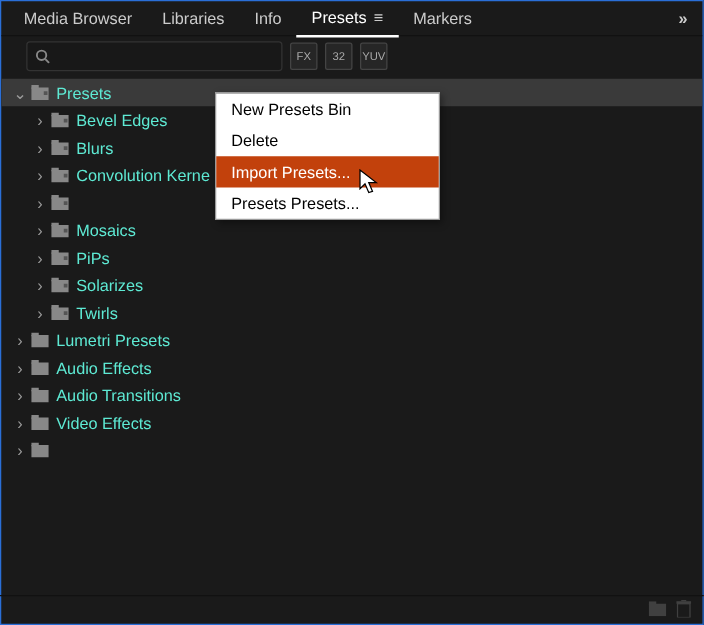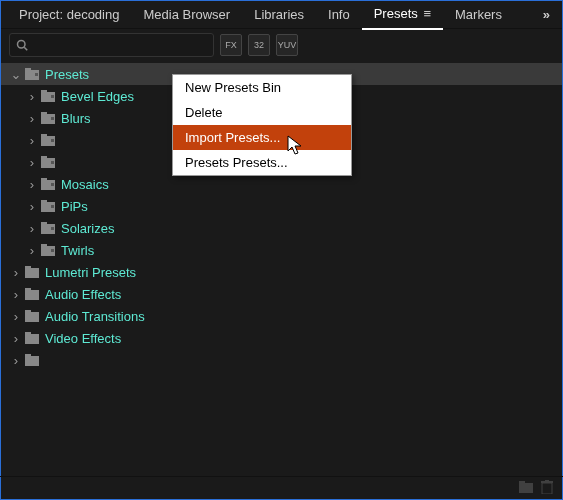--- a/index.html
+++ b/index.html
@@ -3,21 +3,21 @@
 <meta charset="utf-8">
 <style>
 * { margin: 0; padding: 0; box-sizing: border-box; font-family: -apple-system, "Segoe UI", Arial, sans-serif; }
 body { background: #1a1a1a; width: 563px; height: 500px; overflow: hidden; color: #ccc; font-size: 13px; border: 1px solid #2a6fd8; }
 .tabs { display: flex; align-items: center; height: 28px; border-bottom: 1px solid #111; padding: 0 6px; gap: 0; }
 .tab { padding: 0 12px; color: #ccc; line-height: 28px; cursor: pointer; white-space: nowrap; }
 .tab.active { color: #fff; border-bottom: 2px solid #fff; }
 .tab-menu-icon { margin-left: 2px; color: #ccc; }
 .tabs-spacer { flex: 1; }
 .tabs-more { padding: 0 6px; font-weight: bold; }
-.search-row { display: flex; align-items: center; height: 32px; padding: 4px 8px; gap: 6px; }
+.search-row { display: flex; align-items: center; height: 32px; padding: 4px 20px; gap: 6px; }
 .search-box { flex: 0 0 205px; display: flex; align-items: center; background: #181818; border: 1px solid #333; border-radius: 3px; height: 24px; padding: 0 6px; }
 .search-box svg { flex-shrink: 0; }
 .search-input { background: transparent; border: none; outline: none; color: #ccc; flex: 1; margin-left: 4px; font-size: 12px; }
 .icon-box { width: 22px; height: 22px; border: 1px solid #444; border-radius: 2px; display: flex; align-items: center; justify-content: center; font-size: 9px; color: #aaa; cursor: pointer; background: #262626; }
 .tree { padding: 2px 0; }
 .tree-row { display: flex; align-items: center; height: 22px; cursor: pointer; }
 .tree-row.selected { background: #3a3a3a; }
 .indent { display: inline-block; }
 .arrow { width: 14px; display: inline-flex; justify-content: center; color: #999; }
 .folder-icon { width: 18px; display: inline-flex; justify-content: center; margin-right: 4px; }
@@ -29,21 +29,20 @@
 .context-item.disabled { color: #000000; }
 .context-item.highlight { background: #c2410c; color: #fff; }
 .cursor { position: absolute; left: 287px; top: 135px; z-index: 200; pointer-events: none; }
 .footer { position: absolute; bottom: 0; left: 0; right: 0; height: 24px; border-top: 1px solid #111; display: flex; align-items: center; justify-content: flex-end; padding: 0 10px; gap: 8px; }
 .footer-icon { opacity: 0.35; }
 </style>
 </head>
 <body>
 
 <div class="tabs">
-  <div class="tab">Project: decoding</div>
   <div class="tab">Media Browser</div>
   <div class="tab">Libraries</div>
   <div class="tab">Info</div>
   <div class="tab active">
     <span>Presets</span>
     <span class="tab-menu-icon">≡</span>
   </div>
   <div class="tab">Markers</div>
   <div class="tabs-spacer"></div>
   <div class="tabs-more">»</div>
@@ -103,20 +102,21 @@
   <div class="tree-row">
     <span class="indent" style="width:24px"></span>
       <span class="arrow">›</span>
     <span class="preset-bin">
         <svg width="14" height="12" viewBox="0 0 14 12">
           <rect x="0" y="2" width="14" height="10" fill="#888"></rect>
           <rect x="0" y="0" width="6" height="3" fill="#888"></rect>
           <rect x="10" y="5" width="3" height="3" fill="#555"></rect>
         </svg>
       </span>
+    <span class="label">Convolution Kerne</span>
   </div>
   <div class="tree-row">
     <span class="indent" style="width:24px"></span>
       <span class="arrow">›</span>
     <span class="preset-bin">
         <svg width="14" height="12" viewBox="0 0 14 12">
           <rect x="0" y="2" width="14" height="10" fill="#888"></rect>
           <rect x="0" y="0" width="6" height="3" fill="#888"></rect>
           <rect x="10" y="5" width="3" height="3" fill="#555"></rect>
         </svg>

